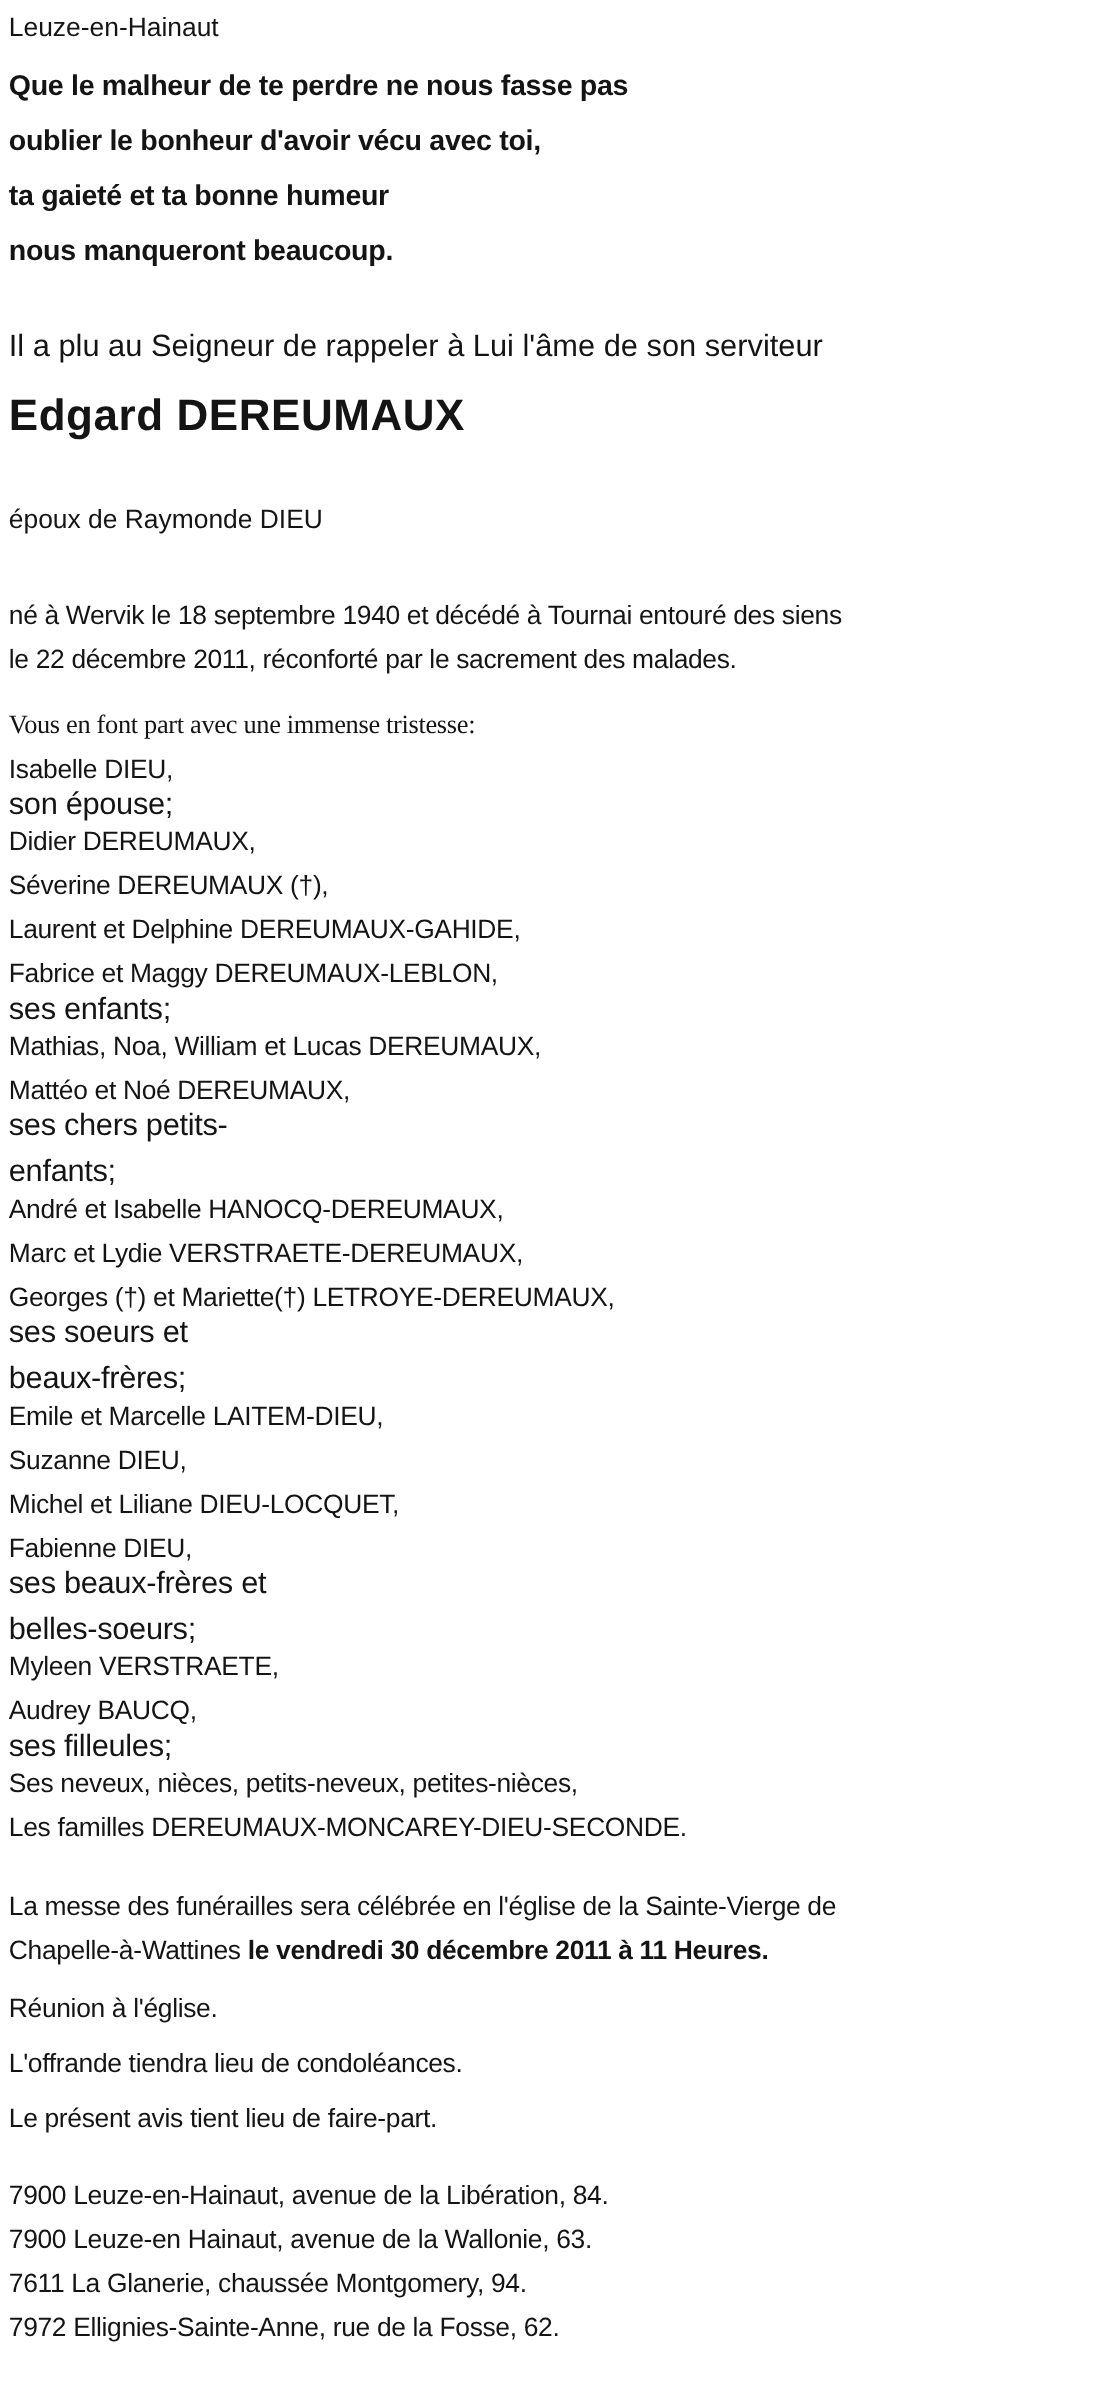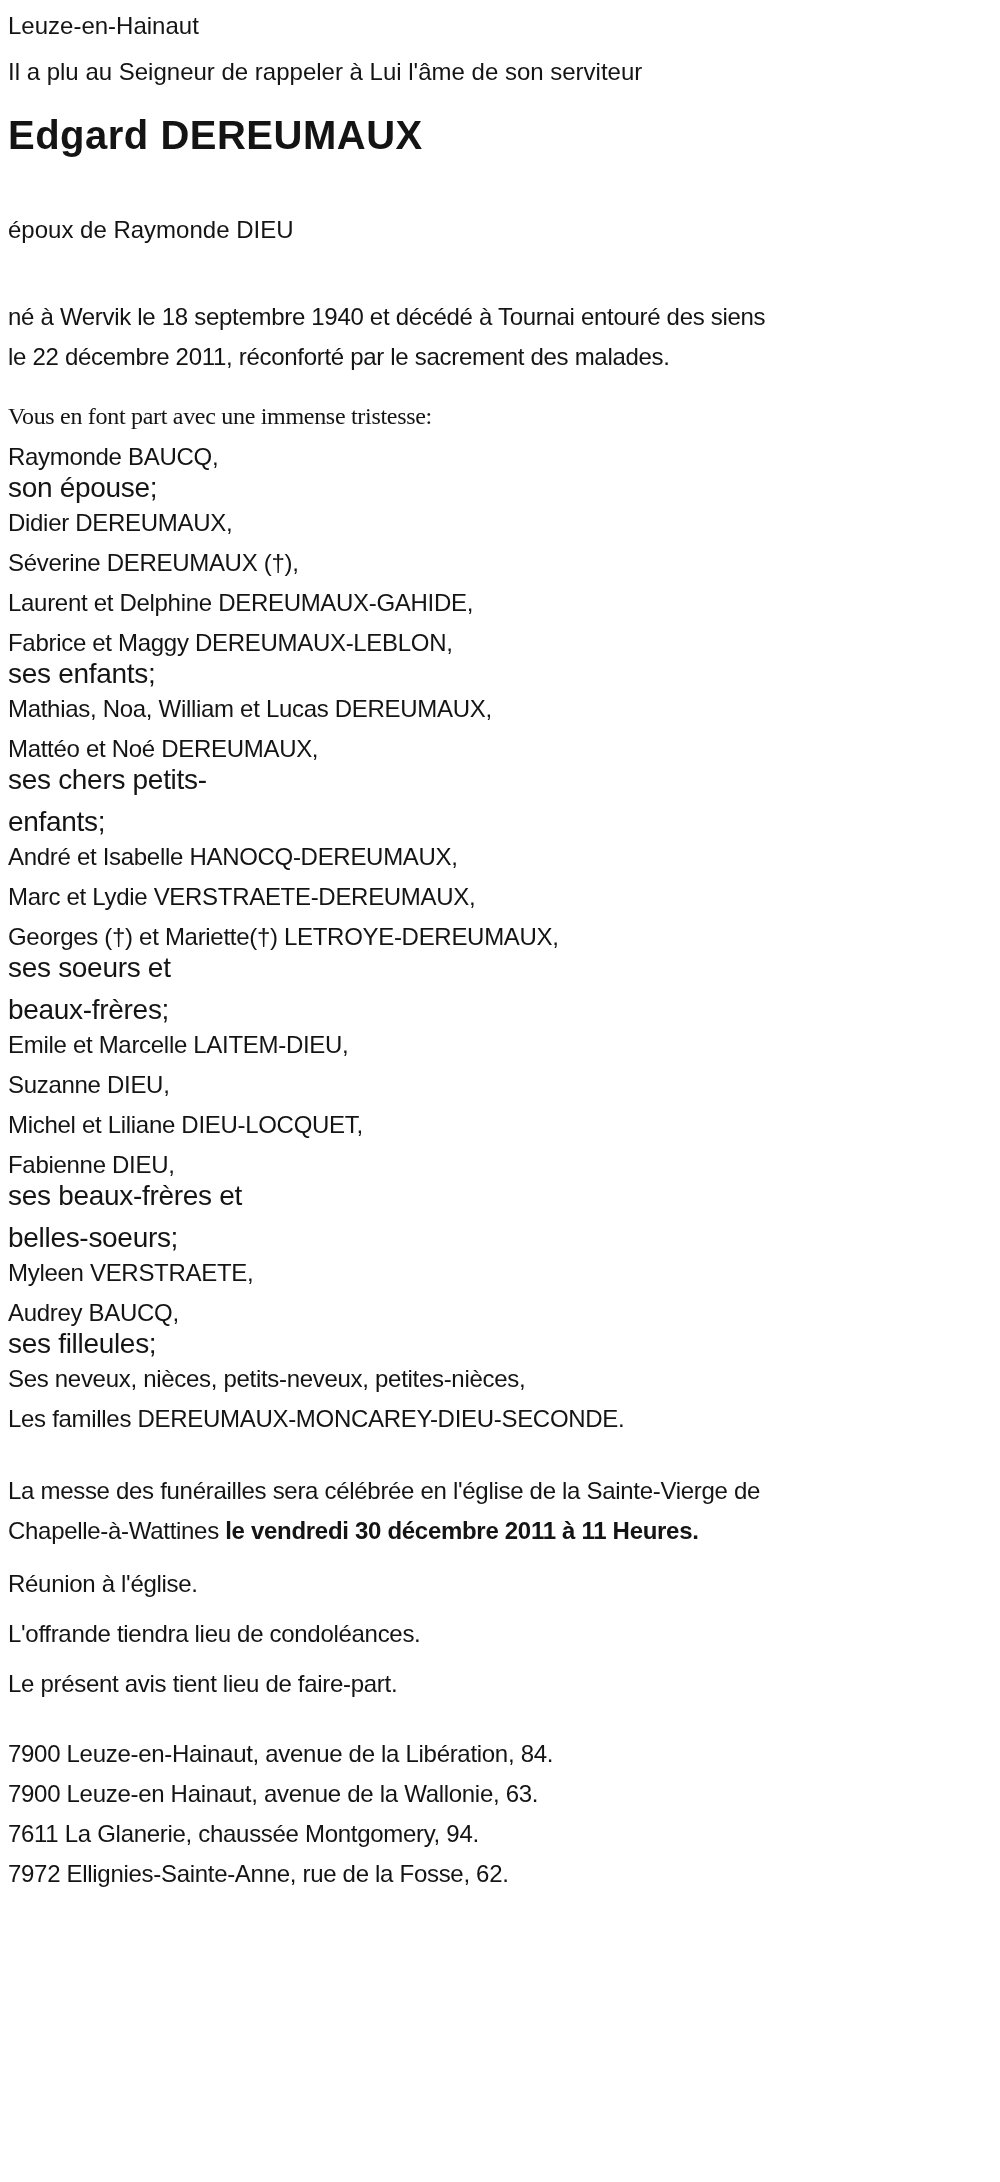--- a/index.html
+++ b/index.html
@@ -28,21 +28,21 @@
     margin: 0 0 6px 0 !important;
   }
   .epitaph { margin: 0 0 43px 0; }
   .epitaph p {
     font-size: 26px;
     font-weight: 700;
     line-height: 50px;
     letter-spacing: -0.3px;
   }
   .intro {
-    font-size: 24px;
+    font-size: 28px;
     line-height: 40px;
     margin: 0 0 18px 0 !important;
   }
   .deceased-name {
     font-size: 40px;
     font-weight: 700;
     line-height: 50px;
     letter-spacing: 0.5px;
     margin: 0 0 50px 0;
     white-space: nowrap;
@@ -77,36 +77,42 @@
 
   .addresses { margin: 30px 0 0 0; }
 </style>
 </head>
 <body>
 
 <div class="page">
 
   <p class="city">Leuze-en-Hainaut</p>
 
+  <div class="epitaph">
+    <p>Que le malheur de te perdre ne nous fasse pas</p>
+    <p>oublier le bonheur d'avoir vécu avec toi,</p>
+    <p>ta gaieté et ta bonne humeur</p>
+    <p>nous manqueront beaucoup.</p>
+  </div>
 
   <p class="intro">Il a plu au Seigneur de rappeler à Lui l'âme de son serviteur</p>
 
   <h1 class="deceased-name">Edgard DEREUMAUX</h1>
 
   <p class="spouse">époux de Raymonde DIEU</p>
 
   <div class="life">
     <p>né à Wervik le 18 septembre 1940 et décédé à Tournai entouré des siens</p>
     <p>le 22 décembre 2011, réconforté par le sacrement des malades.</p>
   </div>
 
   <p class="announce">Vous en font part avec une immense tristesse:</p>
 
   <div class="group">
-    <p class="fam-line">Raymonde BAUCQ,</p>
+    <p class="fam-line">Isabelle DIEU,</p>
     <div class="rel-block">
       <p class="rel-line">son épouse;</p>
     </div>
   </div>
 
   <div class="group">
     <p class="fam-line">Didier DEREUMAUX,</p>
     <p class="fam-line">Séverine DEREUMAUX (†),</p>
     <p class="fam-line">Laurent et Delphine DEREUMAUX-GAHIDE,</p>
     <p class="fam-line">Fabrice et Maggy DEREUMAUX-LEBLON,</p>

